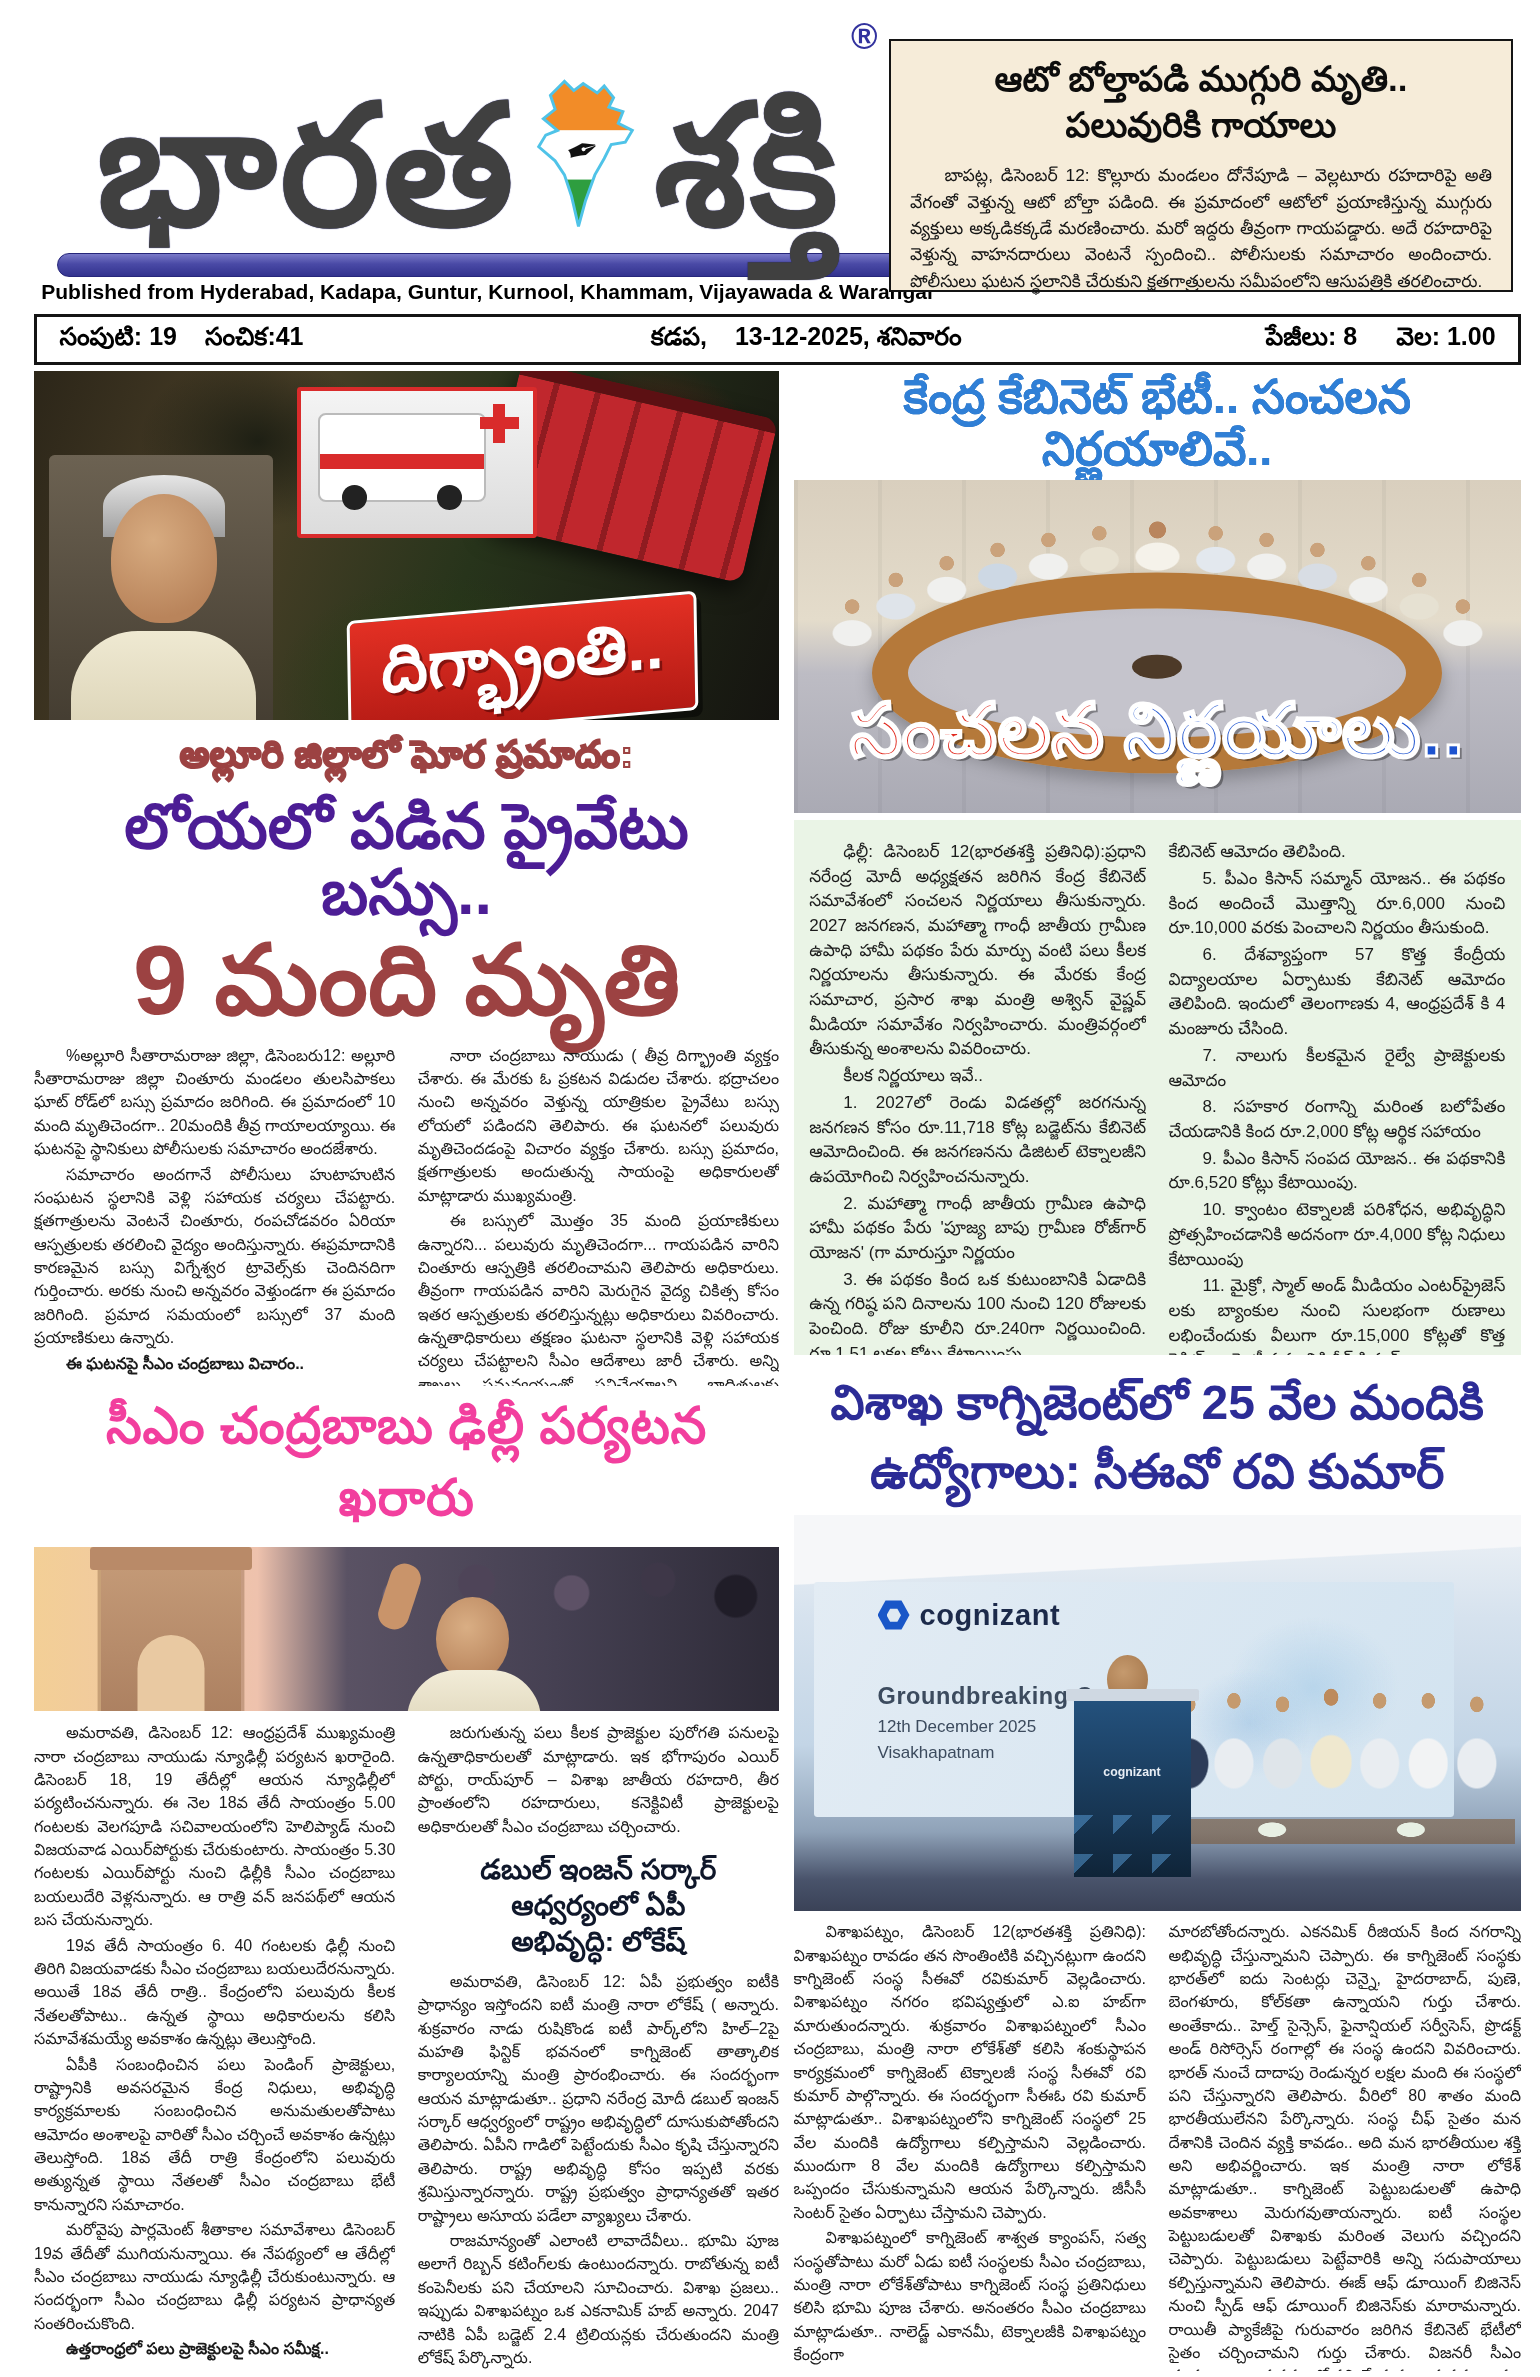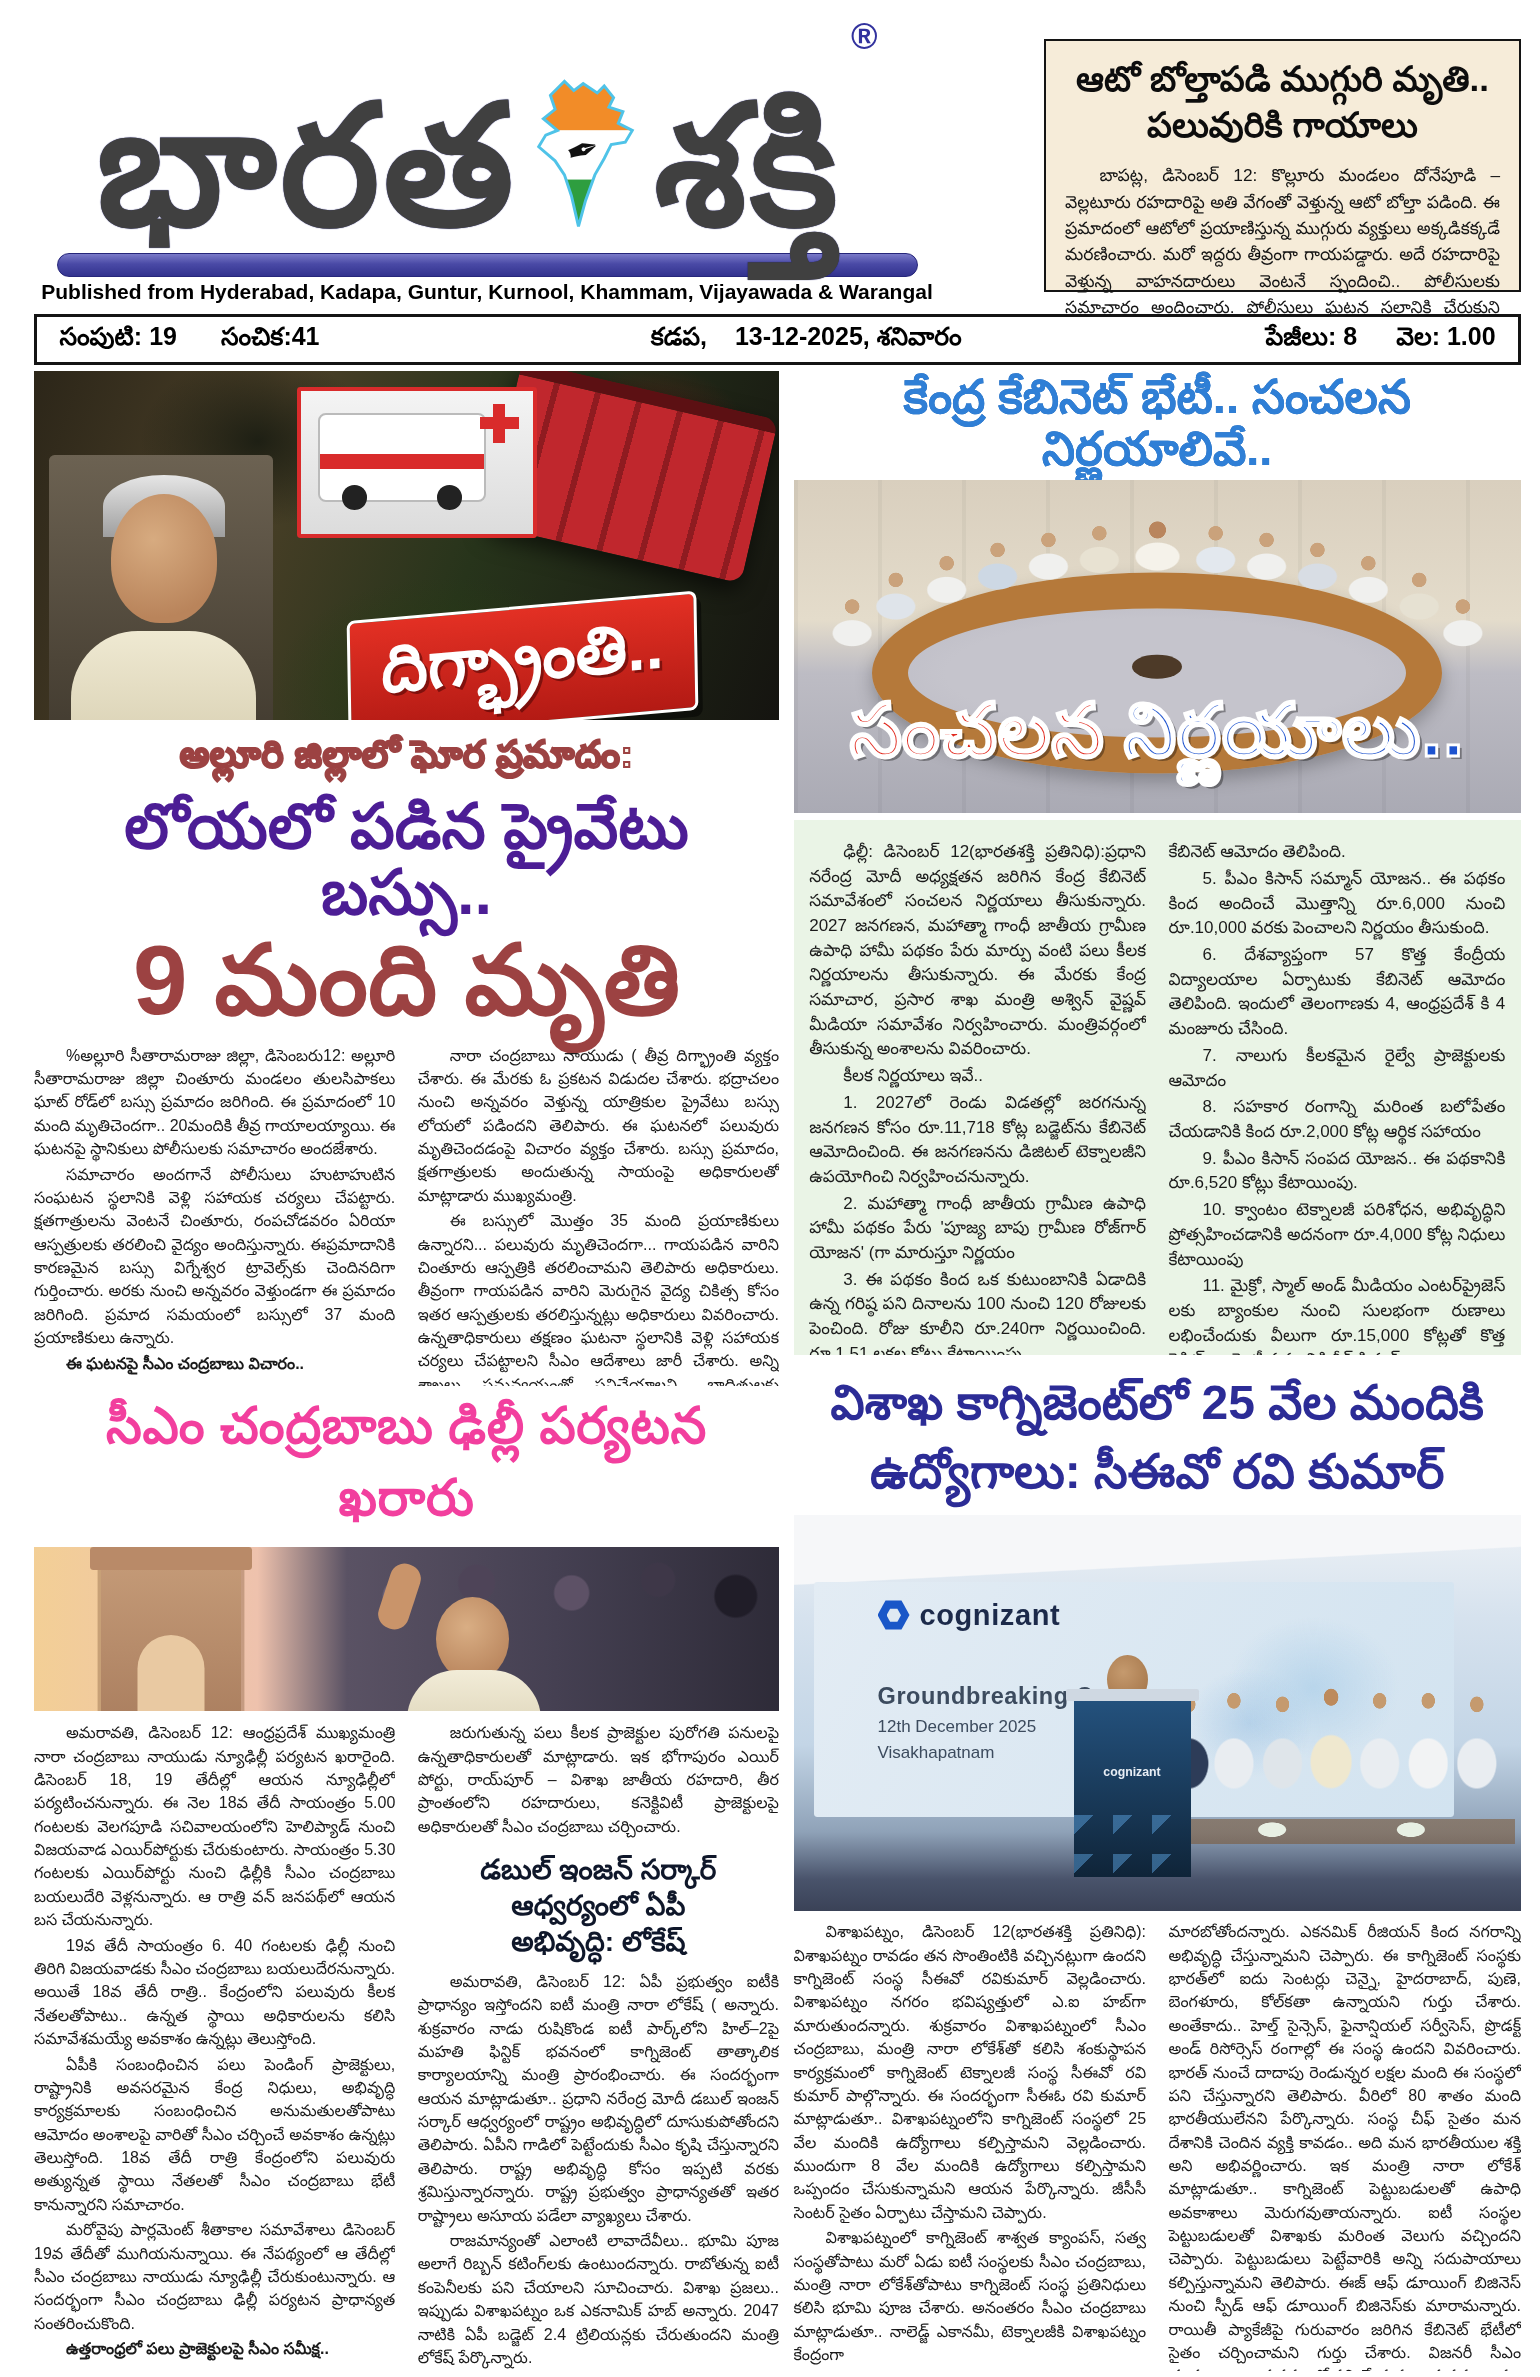--- a/index.html
+++ b/index.html
@@ -15,31 +15,31 @@
   .logo-line { display:flex; align-items:flex-end; justify-content:center; gap:10px; height:240px; }
   .logo-word { font-size:168px; font-weight:bold; color:#404040; line-height:1;
                text-shadow:0 0 1.1px #1d1d6e; letter-spacing:3.4px; }
   .map-wrap { width:117px; height:168px; flex:0 0 auto; position:relative; top:-11.2px; }
   .reg-mark { font-size:36px; color:#32329e; font-weight:bold; align-self:flex-start; margin-top:5.6px; }
   .logo-bar { margin:3.4px auto 0 auto; width:861px; height:23.5px;
               background:linear-gradient(180deg,#7a7ac8 0%,#4a4aa6 45%,#32328e 100%);
               border-radius:12.3px; border:1.7px solid #26267a; }
   .published { text-align:center; font-size:21px; font-weight:bold; margin-top:3.4px; color:#000; }
   .auto-box {
-    position:absolute; top:39px; right:20px; width:477px; height:253px;
+    position:absolute; top:39px; right:28px; width:624px; height:253px;
     background:#f6ecd9; border:2.8px solid #141414; padding:14.5px 19px 11.2px 19px;
   }
   .auto-box-headline { text-align:center; font-weight:bold; font-size:35px; line-height:1.32; color:#0d0d0d; }
   .auto-box-body { margin-top:14.5px; font-size:17.3px; line-height:1.52; text-align:justify; color:#141414; text-indent:2em;}
   .dateline {
     position:absolute; left:34px; right:20px; bottom:4.5px; height:51px;
     border:3.9px solid #141414; background:#fff; display:flex; align-items:center;
     font-size:25px; font-weight:bold; padding:0 22.4px; color:#000;
   }
-  .dl-left { width:30%; display:flex; gap:44px; }
+  .dl-left { width:30%; display:flex; gap:28px; }
   .dl-center { width:44%; display:flex; gap:28px; justify-content:center; }
   .dl-right { width:26%; display:flex; gap:39px; justify-content:flex-end; }
   
   .main { position:absolute; top:371px; left:34px; right:20px; bottom:5.6px; display:flex; gap:14.5px; }
   .lcol { width:745px; flex:0 0 auto; display:flex; flex-direction:column; }
   .rcol { flex:1; display:flex; flex-direction:column; }
   
   .photo { position:relative; overflow:hidden; }
   .bus-photo { height:428px;
     background:

